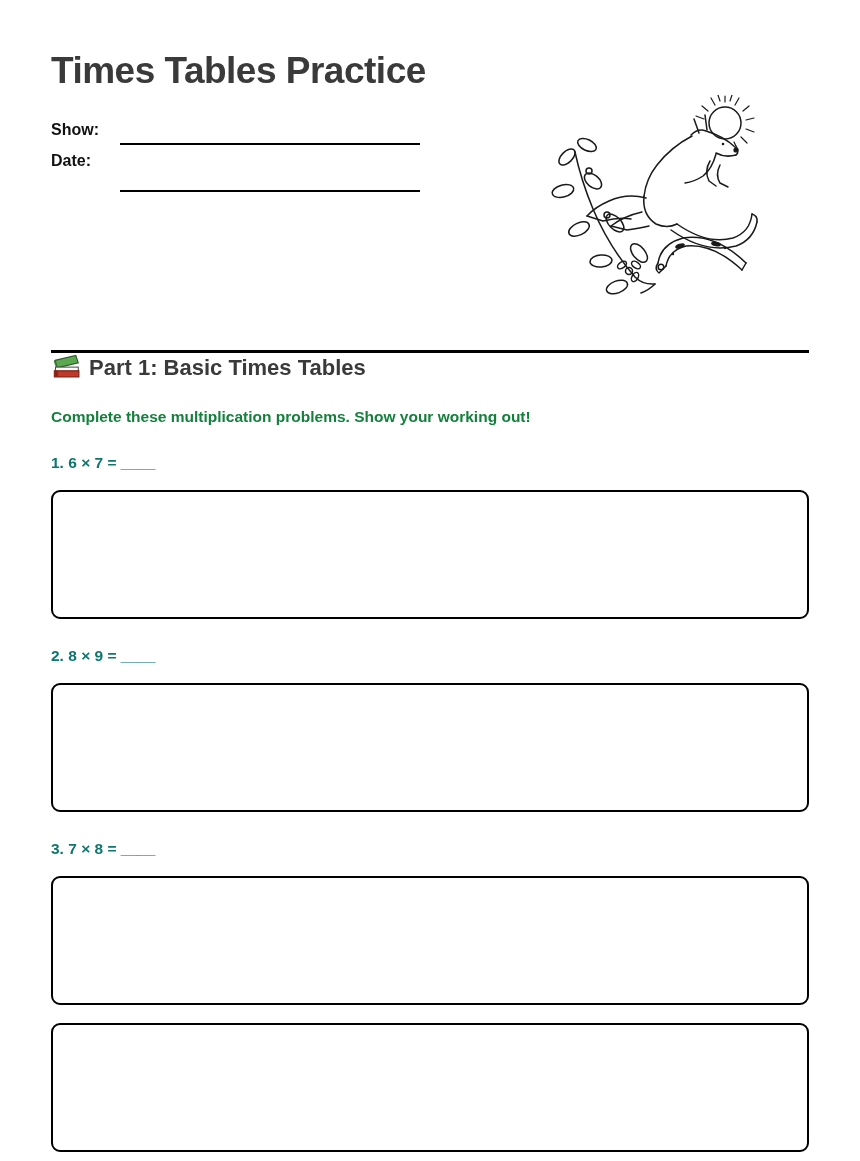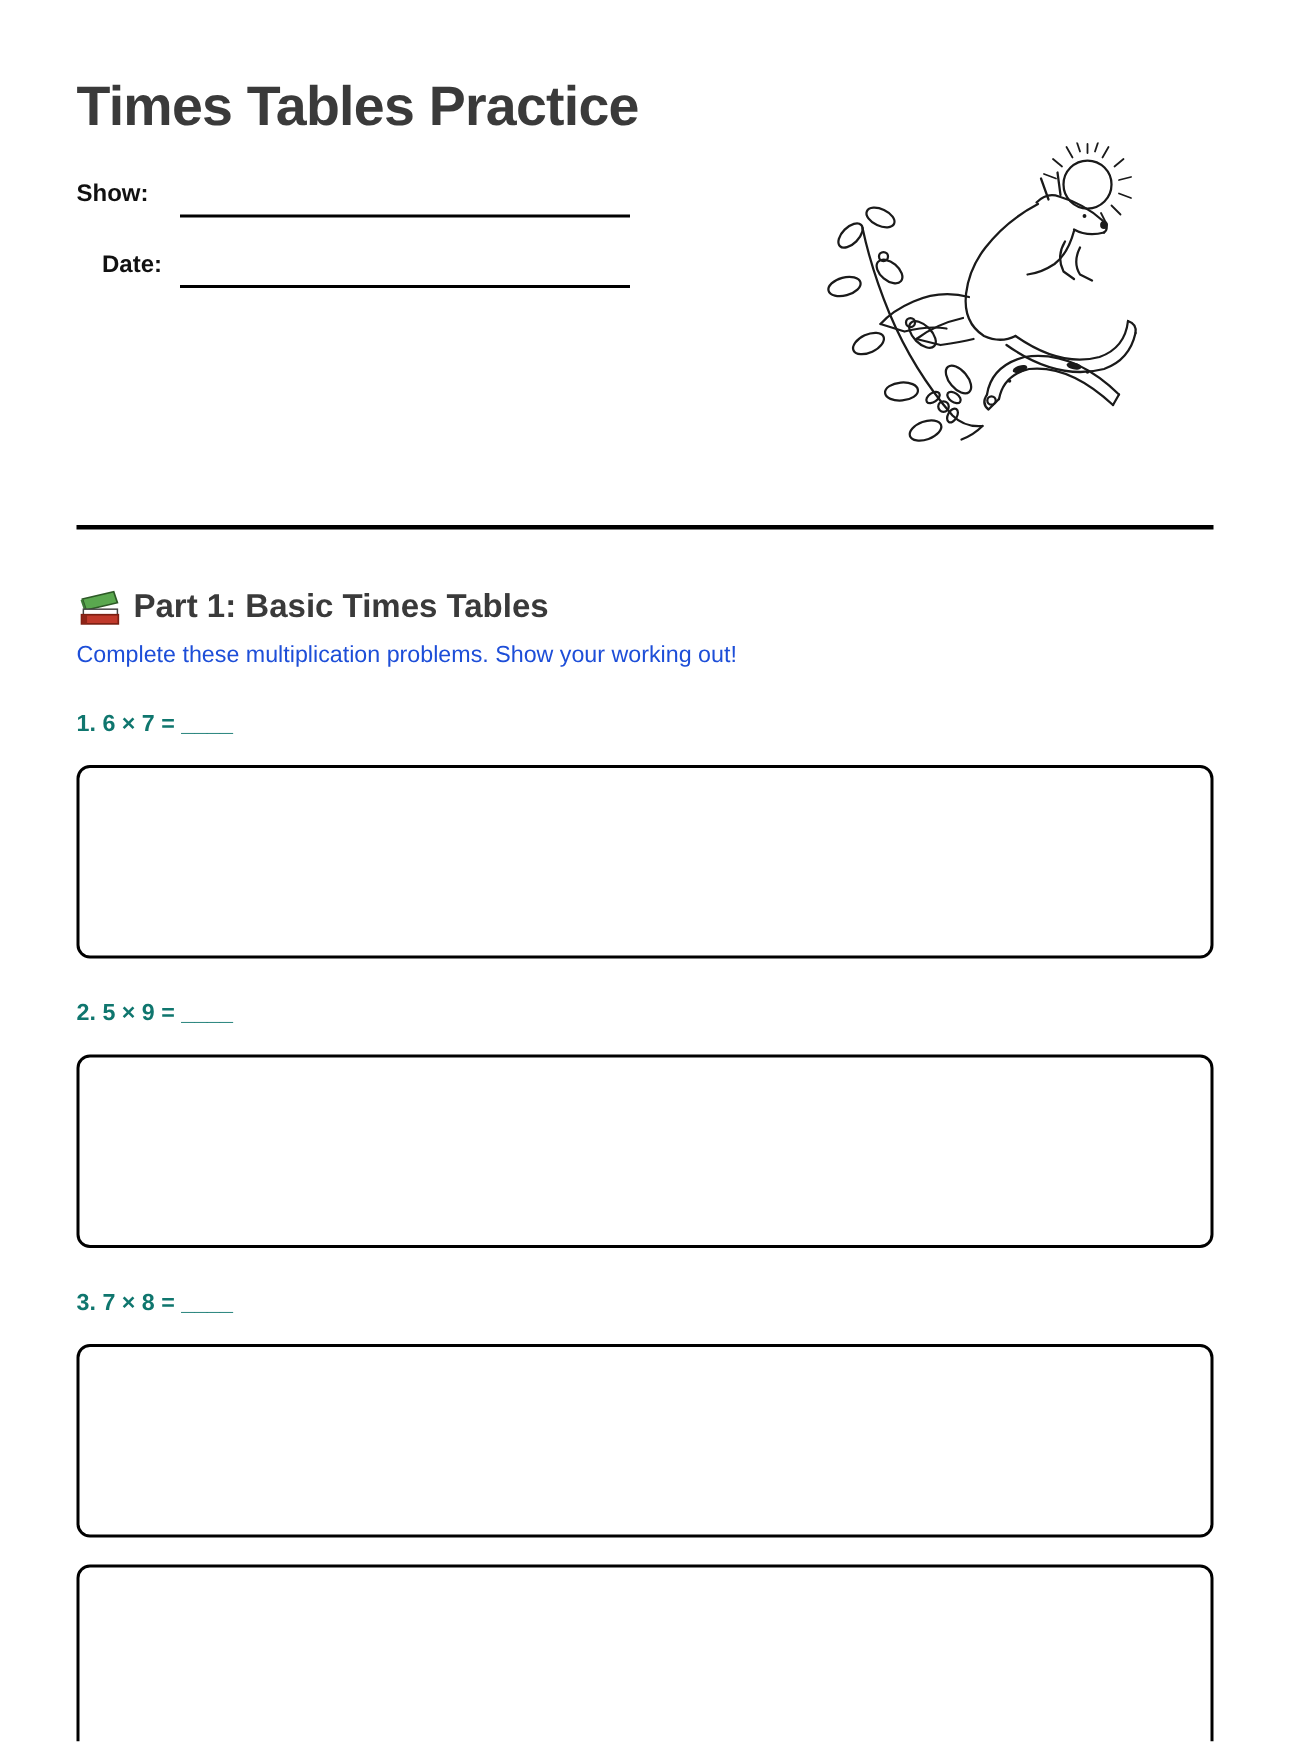--- a/index.html
+++ b/index.html
@@ -19,44 +19,43 @@
   .doc-title {
     position: absolute; top: 50px; left: 0;
     font-size: 37px; font-weight: bold; color: #3a3a3a;
     letter-spacing: -0.5px;
   }
   .field-label {
     position: absolute; left: 0;
     font-size: 16px; font-weight: bold; color: #111;
   }
   .field-label.name { top: 121px; }
-  .field-label.date { top: 168px; margin-left: 17px; }
+  .field-label.date { top: 152px; }
   .write-line {
     position: absolute; left: 69px; width: 300px; height: 0;
     border-bottom: 2px solid #000;
   }
   .write-line.name { top: 143px; }
   .write-line.date { top: 190px; }
   .illustration {
     position: absolute; left: 494px; top: 95px;
     width: 215px; height: 200px;
   }
 
   .divider { height: 3px; background: #000; border: none; }
 
   .section-heading {
-    margin-top: 36px;
     font-size: 22px; font-weight: bold; color: #3a3a3a;
-    display: flex; align-items: flex-end; line-height: 30px;
+    display: flex; align-items: flex-start; line-height: 30px;
   }
   .books-icon { width: 30px; height: 27px; margin-right: 8px; flex: 0 0 auto; }
 
   .instruction {
-    margin-top: 8px;
-    font-size: 15.5px; font-weight: normal; color: #1d4ed8;
+    margin-top: 24px;
+    font-size: 15.5px; font-weight: bold; color: #15803d;
     line-height: 19px;
   }
   .problem-line {
     margin-top: 27px;
     font-size: 15.5px; font-weight: bold; color: #0f766e;
     line-height: 19px;
   }
   .work-box {
     margin-top: 18px;
     width: 758px; height: 129px;
@@ -170,21 +169,21 @@
         <rect x="2.5" y="14.5" width="3" height="5" fill="#8e2418" stroke="none"></rect>
       </svg>
       <span>Part 1: Basic Times Tables</span>
     </h2>
 
     <p class="instruction">Complete these multiplication problems. Show your working out!</p>
 
     <p class="problem-line"><span>1.</span> <span>6 × 7 =</span> <span>____</span></p>
     <div class="work-box"></div>
 
-    <p class="problem-line"><span>2.</span> <span>5 × 9 =</span> <span>____</span></p>
+    <p class="problem-line"><span>2.</span> <span>8 × 9 =</span> <span>____</span></p>
     <div class="work-box"></div>
 
     <p class="problem-line"><span>3.</span> <span>7 × 8 =</span> <span>____</span></p>
     <div class="work-box"></div>
 
     <div class="work-box"></div>
 
   </div>
 </div>
 

